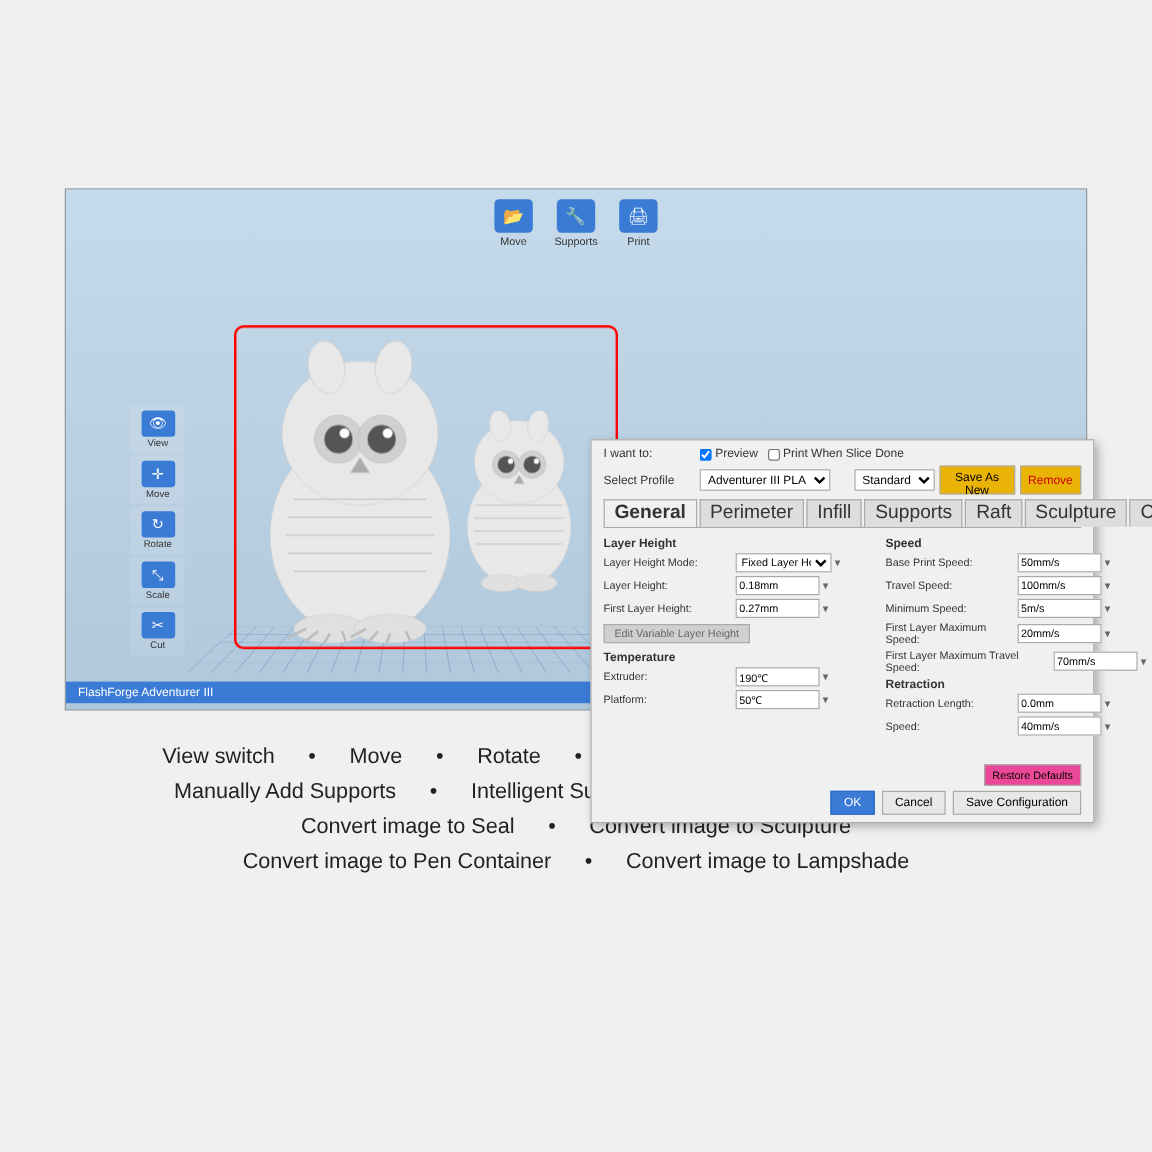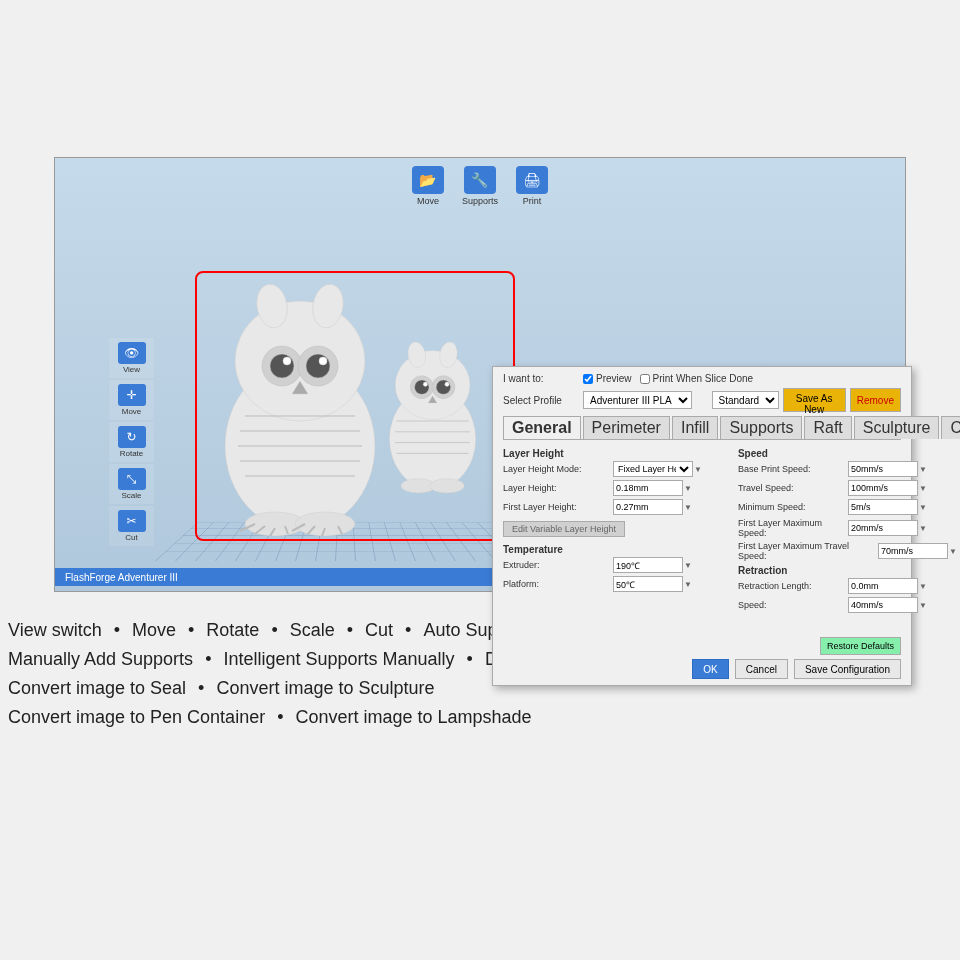--- a/index.html
+++ b/index.html
@@ -359,38 +359,39 @@
       border-color: #2a6bc5;
     }
 
     .restore-btn {
       position: absolute;
       bottom: 30px;
       right: 10px;
       height: 18px;
       font-size: 9px;
       border: 1px solid #aaa;
-      background: #86efac;
+      background: #ec4899;
       padding: 0 6px;
       cursor: pointer;
     }
 
     
     .labels-section {
       position: absolute;
       top: 620px;
       left: 0;
       right: 0;
       text-align: center;
     }
 
     .labels-row {
       display: flex;
-      align-items: center;
-      gap: 0;
+      justify-content: center;
+      align-items: center;
+      gap: 16px;
       margin-bottom: 8px;
       flex-wrap: wrap;
     }
 
     .label-item {
       font-size: 18px;
       font-weight: 400;
       color: #222;
       padding: 0 8px;
     }

